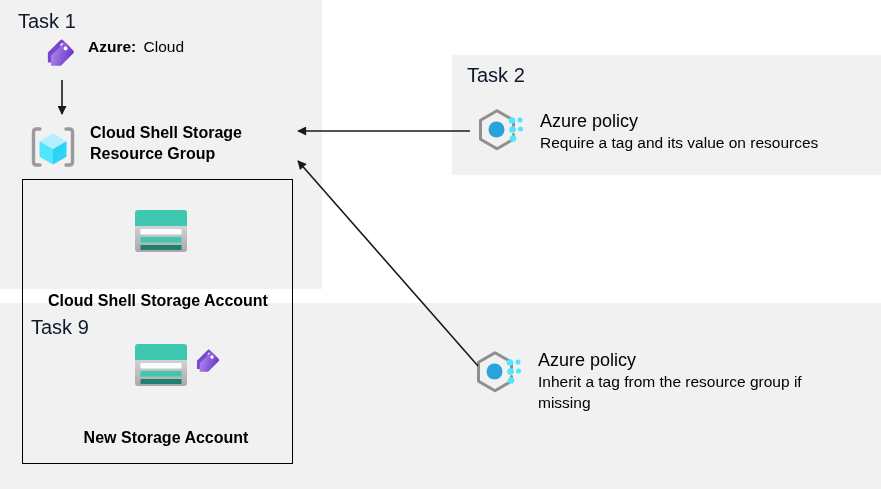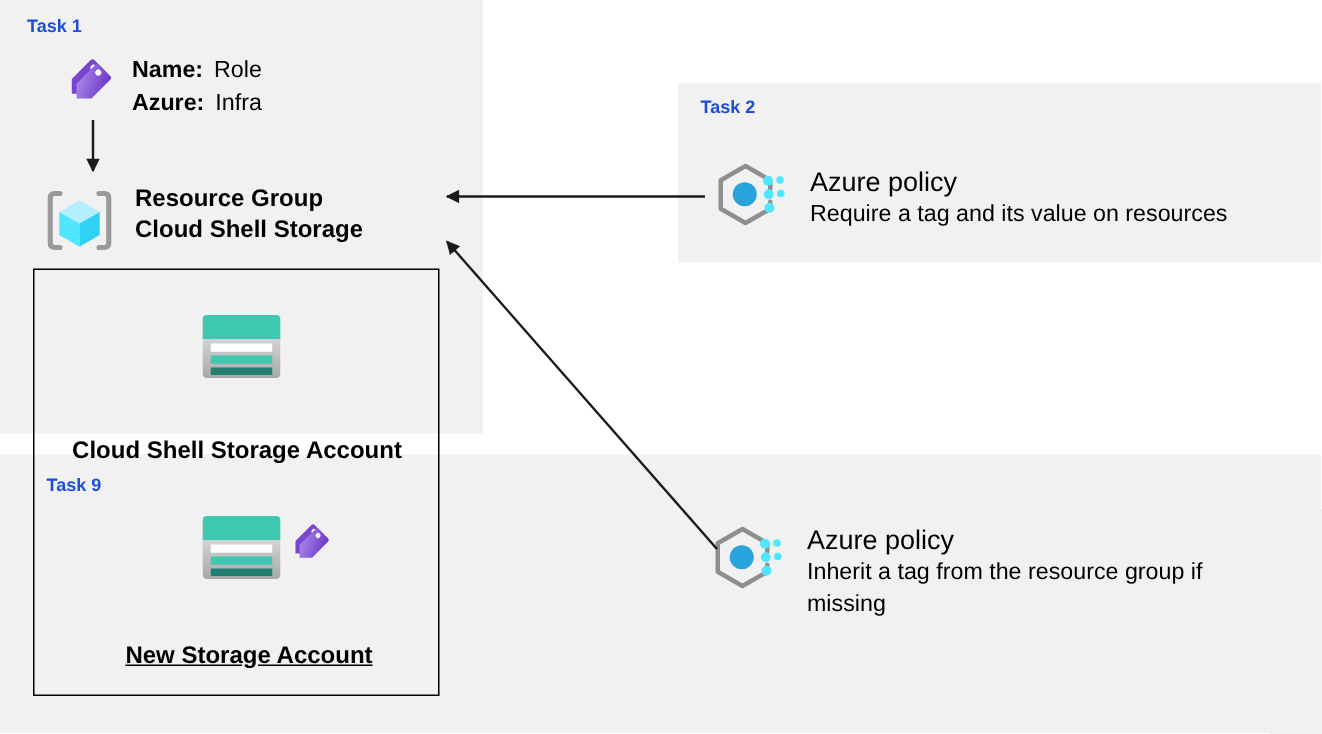--- a/index.html
+++ b/index.html
@@ -4,39 +4,39 @@
 <style>
   html,body{margin:0;padding:0;background:#fff;}
   .canvas{
     position:relative;width:881px;height:489px;background:#ffffff;
     font-family:"Liberation Sans",sans-serif;color:#000;overflow:hidden;
   }
   .panel{position:absolute;background:#f1f1f1;}
   #panel-task1{left:0;top:0;width:322px;height:289px;}
   #panel-task2{left:452px;top:55px;width:429px;height:120px;}
   #panel-bottom{left:0;top:303px;width:881px;height:186px;}
-  .task-label{position:absolute;font-weight:700;font-size:12px;color:#1d4ed8;}
+  .task-label{position:absolute;font-weight:400;font-size:20px;color:#0f172a;}
   #task1-label{left:18px;top:10px;}
   #task2-label{left:467px;top:64px;}
   #task3-label{left:31px;top:316px;}
   .icon{position:absolute;line-height:0;}
   #tag-icon-1{left:42px;top:32px;}
   #tag-icon-2{left:192px;top:343px;}
   #rg-icon{left:27px;top:121px;}
   #storage-icon-1{left:135px;top:210px;}
   #storage-icon-2{left:135px;top:344px;}
   #policy-icon-1{left:477px;top:106px;}
   #policy-icon-2{left:475px;top:348px;}
   .kv-block{position:absolute;left:88px;top:36px;font-size:15.5px;line-height:22px;}
   .kv-block b{margin-right:3px;}
   .rg-label{position:absolute;left:90px;top:122px;font-weight:700;font-size:16px;line-height:21px;}
   .bordered-box{position:absolute;left:22px;top:179px;width:269px;height:283px;border:1.6px solid #000;background:transparent;}
   .centered-caption{position:absolute;font-weight:700;font-size:16px;text-align:center;margin-top:28px;}
   #csa-label{left:22px;top:264px;width:272px;}
-  #nsa-label{left:30px;top:401px;width:272px;text-decoration:underline;}
+  #nsa-label{left:30px;top:401px;width:272px;}
   .policy-text{position:absolute;font-size:15.5px;line-height:21px;}
   #policy-text-1{left:540px;top:111px;width:340px;}
   #policy-text-2{left:538px;top:350px;width:345px;}
   .policy-title{font-weight:400;font-size:18px;}
   #arrows{position:absolute;left:0;top:0;width:881px;height:489px;pointer-events:none;}
   .hidden-defs{position:absolute;width:0;height:0;overflow:hidden;}
 </style>
 </head>
 <body>
 
@@ -74,36 +74,35 @@
         <g transform="translate(0,-4.5)">
           <path d="M4 22.5 L11 15.5 H28.5 Q30.5 15.5 30.5 17.5 V27.5 Q30.5 29.5 28.5 29.5 H11 Z" fill="#7a45cf"></path>
           <circle cx="26.5" cy="20.5" r="2" fill="#ffffff"></circle>
         </g>
         <path d="M4 22.5 L11 15.5 H28.5 Q30.5 15.5 30.5 17.5 V27.5 Q30.5 29.5 28.5 29.5 H11 Z" fill="url(#gTag)"></path>
         <circle cx="26.5" cy="20.5" r="2" fill="#ffffff"></circle>
       </g>
     </svg>
   </span>
   <div class="kv-block">
-    <div><b>Name:</b> <span>Role</span></div>
-    <div><b>Azure:</b> <span>Infra</span></div>
+    <div><b>Azure:</b> <span>Cloud</span></div>
   </div>
 
   <span class="icon" id="rg-icon">
     <svg width="52" height="52" viewBox="0 0 52 52">
       <path d="M13 8 H9.5 Q6.5 8 6.5 11 V41 Q6.5 44 9.5 44 H13" fill="none" stroke="#9a9a9a" stroke-width="3.4" stroke-linecap="round"></path>
       <path d="M39 8 H42.5 Q45.5 8 45.5 11 V41 Q45.5 44 42.5 44 H39" fill="none" stroke="#9a9a9a" stroke-width="3.4" stroke-linecap="round"></path>
       <polygon points="26,12.5 39.5,20.3 26,28 12.5,20.3" fill="#b3efff"></polygon>
       <polygon points="12.5,20.3 26,28 26,43.5 12.5,35.7" fill="#50e6ff"></polygon>
       <polygon points="39.5,20.3 26,28 26,43.5 39.5,35.7" fill="#2ed2f2"></polygon>
     </svg>
   </span>
   <div class="rg-label">
+    <div>Cloud Shell Storage</div>
     <div>Resource Group</div>
-    <div>Cloud Shell Storage</div>
   </div>
 
   <span class="icon" id="storage-icon-1">
     <svg width="52" height="42" viewBox="0 0 52 42">
       <rect x="0" y="0" width="52" height="42" rx="3" fill="url(#gSilver)"></rect>
       <path d="M0 3 Q0 0 3 0 H49 Q52 0 52 3 V16 H0 Z" fill="#3ec8b0"></path>
       <rect x="5.5" y="19" width="41" height="5.5" fill="#ffffff"></rect>
       <rect x="5.5" y="27" width="41" height="5.5" fill="#3ec8b0"></rect>
       <rect x="5.5" y="35" width="41" height="5" fill="#217f72"></rect>
     </svg>

